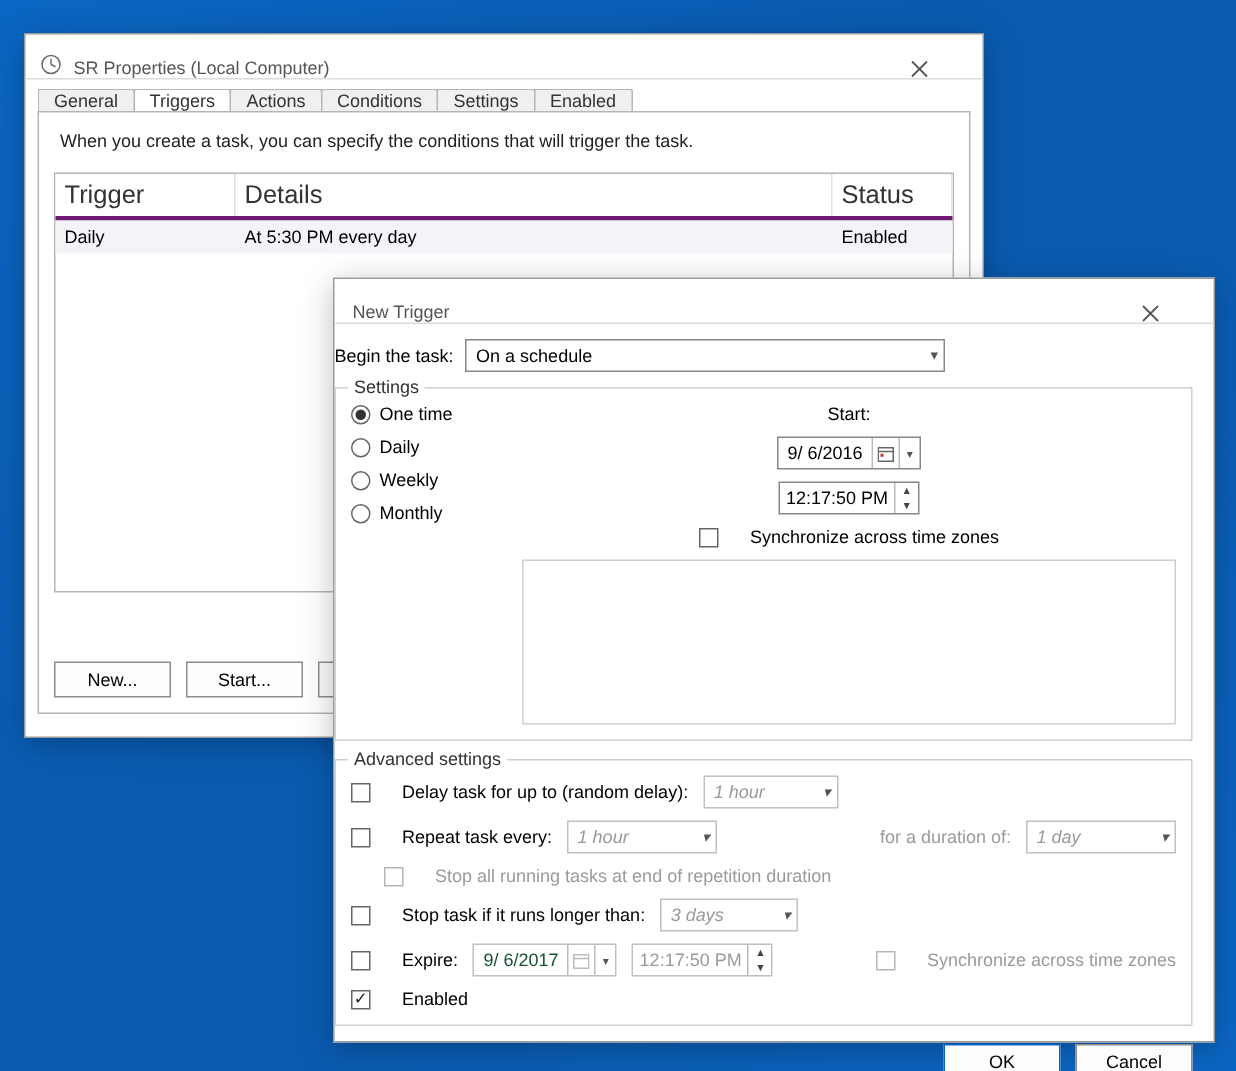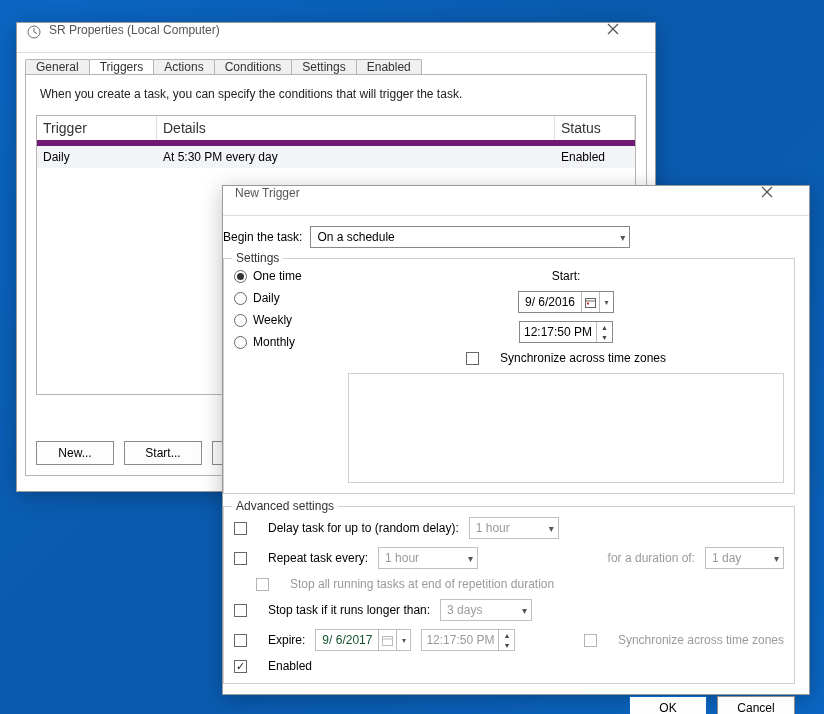--- a/index.html
+++ b/index.html
@@ -17,21 +17,21 @@
   }
   .window {
     position: absolute;
     background: #fff;
     border: 1px solid #9a9a9a;
     box-shadow: 0 4px 20px rgba(0,0,0,0.25);
   }
   .titlebar {
     height: 30px;
     display: flex;
-    align-items: flex-start;
+    align-items: flex-end;
     padding: 0 8px;
     border-bottom: 1px solid #dcdcdc;
     color: #555;
   }
   .titlebar .icon-slot { width: 18px; height:18px; display:flex; align-items:center; justify-content:center; margin-right:6px;}
   .titlebar .title { flex:1; font-size:12px;}
   .titlebar .close-x {
     width: 40px; text-align: center; font-size:15px; color:#555;
     cursor: default;
   }
@@ -50,21 +50,21 @@
   .tab-panel {
     margin: 0 8px 8px 8px; border:1px solid #b5b5b5; padding:10px;
     background:#fff;
     height: calc(100% - 30px - 28px - 8px);
     position:relative;
   }
   .intro { margin: 2px 4px 14px 4px; font-size:12px; color:#222; }
   .listview {
     border:1px solid #b5b5b5; height: 280px; background:#fff;
   }
-  .lv-head { display:flex; background:#fff; border-bottom:6px solid #701a75; font-size:14px; color:#333;}
+  .lv-head { display:flex; background:#fff; border-bottom:3px solid #701a75; font-size:17px; color:#333;}
   .lv-head > div { padding:4px 6px; border-right:1px solid #e0e0e0;}
   .lv-row { display:flex; font-size:12px; background:#f2f4f8; }
   .lv-row > div { padding:4px 6px;}
   .col-trigger { width:120px;}
   .col-details { flex:1;}
   .col-status { width:80px;}
   .btn-row { position:absolute; left:10px; bottom:10px; display:flex; gap:10px;}
   .btn {
     min-width:78px; height:24px; border:1px solid #8b8b8b; background:#fdfdfd;
     font-size:12px; padding: 0 10px; display:inline-flex; align-items:center; justify-content:center;
@@ -77,21 +77,21 @@
   .form-row { display:flex; align-items:center; gap:8px; margin-bottom:10px;}
   .label { font-size:12px;}
   .select {
     height:22px; border:1px solid #888; background:#fff; font-size:12px;
     padding: 2px 18px 2px 6px; position:relative; display:inline-flex; align-items:center;
   }
   .select .chev {
     position:absolute; right:4px; top:50%; transform:translateY(-50%);
     font-size:10px; color:#555;
   }
-  .select.disabled { color:#9a9a9a; border-color:#c0c0c0; }
+  .select.disabled { color:#9a9a9a; border-color:#c0c0c0;font-style:italic; }
   .group {
     border:1px solid #cfcfcf; padding:10px 10px 10px 10px; position:relative; margin-bottom:12px;
   }
   .group > .legend {
     position:absolute; top:-8px; left:8px; background:#fff; padding:0 4px; font-size:12px; color:#333;
   }
   .radio-col { display:flex; flex-direction:column; gap:8px; width:100px;}
   .radio { display:flex; align-items:center; gap:6px; font-size:12px;}
   .radio .dot {
     width:13px; height:13px; border:1px solid #666; border-radius:50%; display:inline-flex; align-items:center; justify-content:center;
@@ -278,21 +278,21 @@
         <div class="adv-row">
           <label class="chk">
             <span class="box"></span>
             <span>Repeat task every:</span>
           </label>
           <div class="select disabled" style="width:100px;">
             <span>1 hour</span>
             <span class="chev">▾</span>
           </div>
           <span class="label-mid" style="margin-left:auto;">for a duration of:</span>
-          <div class="select disabled" style="width:79px;">
+          <div class="select disabled" style="width:100px;">
             <span>1 day</span>
             <span class="chev">▾</span>
           </div>
         </div>
 
         <div class="adv-row" style="padding-left:22px;">
           <label class="chk disabled">
             <span class="box"></span>
             <span>Stop all running tasks at end of repetition duration</span>
           </label>

